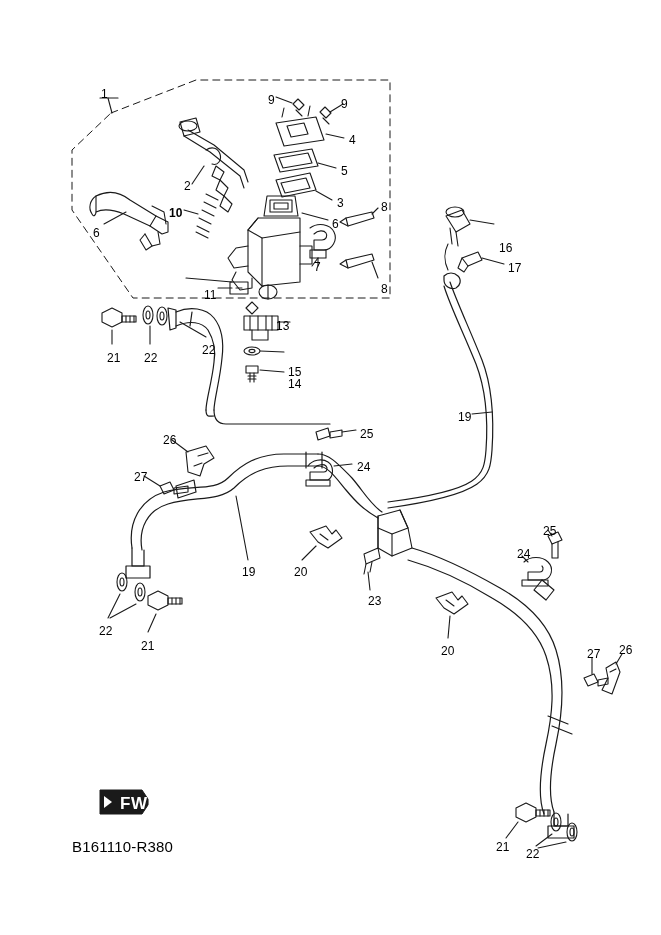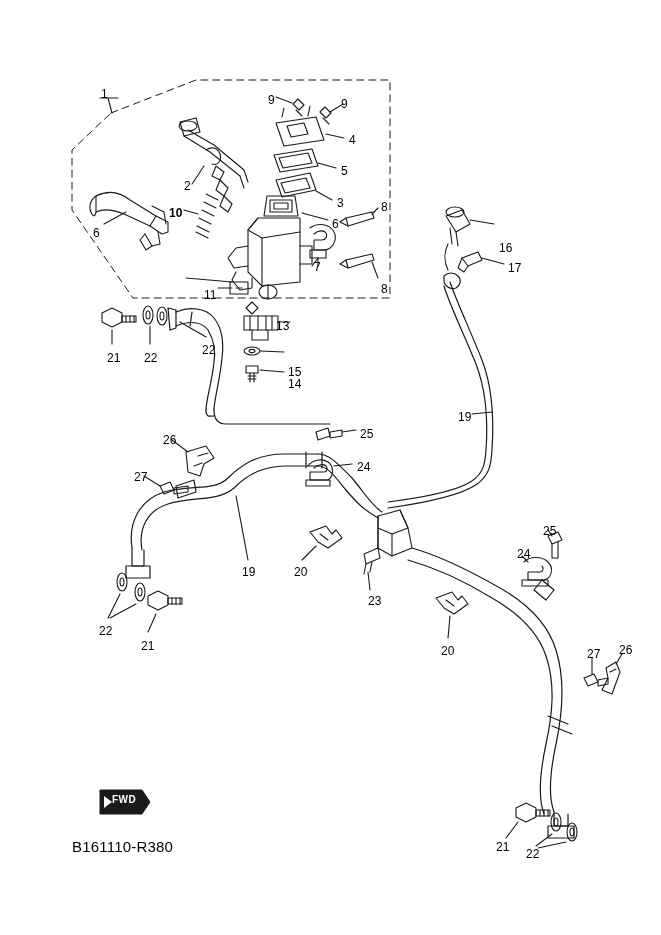--- a/index.html
+++ b/index.html
@@ -44,23 +44,23 @@
   }
   #fwd-badge {
     position: absolute;
     left: 98px;
     top: 788px;
     width: 52px;
     height: 26px;
   }
   #fwd-label {
     position: absolute;
-    left: 14px;
+    left: 22px;
     top: 6px;
-    font-size: 10px;
+    font-size: 17px;
     font-weight: bold;
     color: #ffffff;
     letter-spacing: 0.5px;
   }
 </style>
 </head>
 <body>
 
 <div id="page">
 

